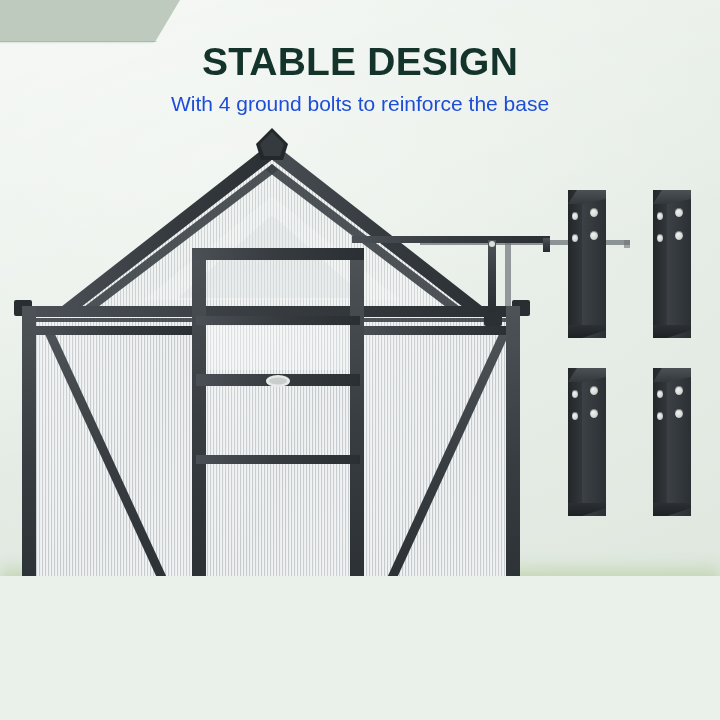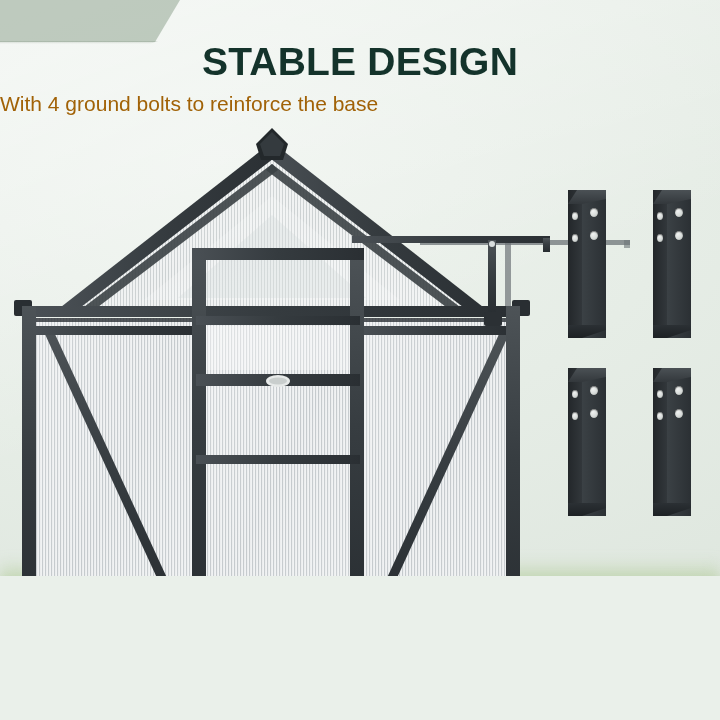--- a/index.html
+++ b/index.html
@@ -22,22 +22,22 @@
     background:#b9c6b9;
     clip-path:polygon(0 0, 180px 0, 155px 42px, 0 42px);
     opacity:.92;}
   .corner-band-sh{position:absolute;left:0;top:41px;width:160px;height:3px;
     background:linear-gradient(180deg, rgba(120,140,120,.30), rgba(120,140,120,0));
     clip-path:polygon(0 0, 158px 0, 150px 3px, 0 3px);}
 
   
   .title{position:absolute;left:0;top:40px;width:720px;text-align:center;
     font-size:39px;font-weight:bold;letter-spacing:.2px;color:#14332b;}
-  .subtitle{position:absolute;left:0;top:92px;width:720px;text-align:left;
-    font-size:21px;font-weight:normal;color:#a16207;}
+  .subtitle{position:absolute;left:0;top:92px;width:720px;text-align:center;
+    font-size:21px;font-weight:normal;color:#1d4ed8;}
 
   
   .bg-blur-green{position:absolute;left:0;top:560px;width:720px;height:60px;
     background:linear-gradient(180deg,rgba(186,206,170,0) 0%, rgba(150,186,110,.55) 45%, rgba(120,170,70,.75) 100%);
     filter:blur(7px);}
   .grass{position:absolute;left:0;top:596px;width:720px;height:54px;
     background:
       repeating-linear-gradient(97deg, #4e9415 0 2px, #6fba23 2px 4px, #3f7f11 4px 6px, #7cc62c 6px 8px),
       linear-gradient(180deg,#8ccf38 0%, #62ab1c 45%, #3d7a12 100%);
   }

